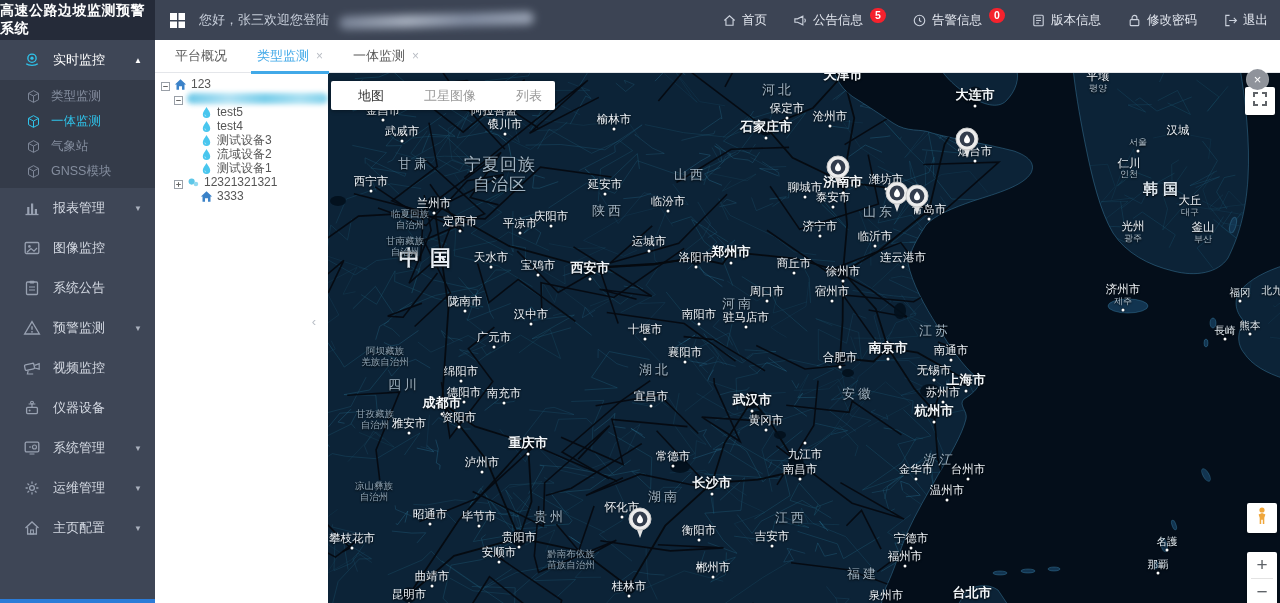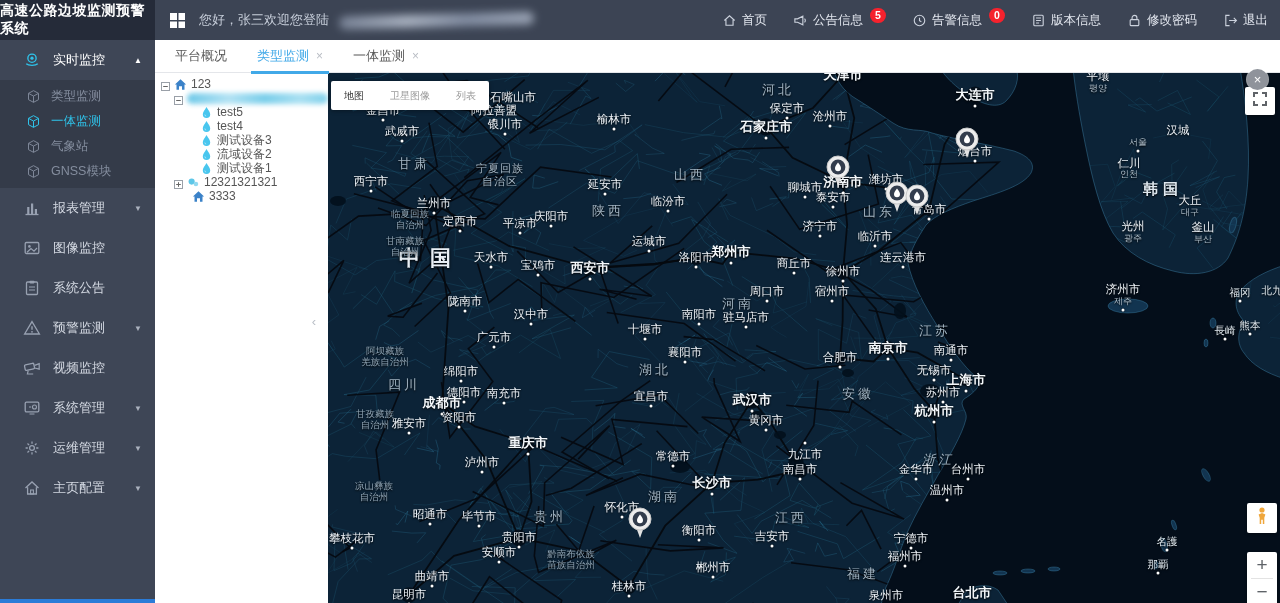--- a/index.html
+++ b/index.html
@@ -52,31 +52,31 @@
 
   
   .map{position:absolute;left:173px;top:0;width:952px;height:530px;background:#040e1a;}
   .map-viewport{position:absolute;inset:0;overflow:hidden;cursor:grab;}
   .map-viewport svg{position:absolute;left:0;top:0;}
   .map-labels{position:absolute;inset:0;pointer-events:none;}
   .ml{position:absolute;transform:translate(-50%,-50%);white-space:pre;text-align:center;line-height:1.15;pointer-events:none;}
   .ml.cn{font-size:21px;color:#e9eff5;letter-spacing:10px;font-weight:600;text-shadow:0 1px 3px #000;}
   .ml.k{font-size:15px;color:#dfe8ef;letter-spacing:5px;font-weight:600;text-shadow:0 1px 2px #000;}
   .ml.p{font-size:13px;color:#a3b5c3;letter-spacing:3px;text-shadow:0 1px 2px #000;}
-  .ml.p2{font-size:11px;color:#a3b5c3;letter-spacing:1px;text-shadow:0 1px 2px #000;}
+  .ml.p2{font-size:17px;color:#a3b5c3;letter-spacing:1px;text-shadow:0 1px 2px #000;}
   .ml.c{font-size:11.5px;color:#eef3f8;font-weight:500;text-shadow:0 1px 2px rgba(0,0,0,.95);}
   .ml.lg{font-size:13px;color:#f4f8fb;font-weight:bold;text-shadow:0 1px 2px rgba(0,0,0,.95);}
   .ml.sm{font-size:9.5px;color:#90a5b5;text-shadow:0 1px 2px #000;}
   .ml.sub{font-size:9px;color:#aebdc9;text-shadow:0 1px 2px #000;}
   .ml.jp{font-size:10.5px;color:#e0e9ef;text-shadow:0 1px 2px #000;}
   .mdot{position:absolute;width:3px;height:3px;border-radius:50%;background:#fff;box-shadow:0 0 2px #000;transform:translate(-50%,-50%);pointer-events:none;}
   .marker{position:absolute;width:28px;height:32px;transform:translate(-50%,-13px) translateY(-50%);cursor:pointer;z-index:12;}
 
   .map-controls{position:absolute;left:3px;top:8px;height:29px;background:#fff;border-radius:2px;box-shadow:0 1px 4px rgba(0,0,0,.35);display:flex;align-items:stretch;z-index:20;}
-  .mc-btn{padding:11px 13px;display:flex;align-items:center;font-size:10px;color:#333;cursor:pointer;}
+  .mc-btn{padding:11px 13px;display:flex;align-items:center;font-size:13px;color:#333;cursor:pointer;margin-left:14px;}
   .mc-btn.dim{color:#9a9a9a;}
   .map-close{position:absolute;left:919px;top:-4px;width:21px;height:21px;border-radius:50%;background:#8f939b;border:none;color:#fff;font-size:13px;line-height:19px;text-align:center;cursor:pointer;z-index:31;box-shadow:0 0 0 1px rgba(255,255,255,.6);padding:0;}
   .map-fullscreen{position:absolute;left:917px;top:14px;width:30px;height:28px;background:#fff;border-radius:2px;box-shadow:0 1px 3px rgba(0,0,0,.35);display:flex;align-items:center;justify-content:center;cursor:pointer;z-index:30;}
   .pegman-box{position:absolute;left:919px;top:430px;width:30px;height:30px;background:#fff;border-radius:2px;box-shadow:0 1px 3px rgba(0,0,0,.35);display:flex;align-items:center;justify-content:center;cursor:grab;z-index:20;}
   .zoomctl{position:absolute;left:919px;top:479px;width:30px;background:#fff;border-radius:2px;box-shadow:0 1px 3px rgba(0,0,0,.35);z-index:20;}
   .zoomctl .zbtn{width:30px;height:26px;display:flex;align-items:center;justify-content:center;font-size:19px;color:#5f6368;cursor:pointer;}
   .zoomctl .zdiv{height:1px;background:#e3e3e3;margin:0 4px;}
 </style>
 </head>
 <body>
@@ -250,20 +250,31 @@
           <svg viewBox="0 0 18 18" style="width: 100%; height: 100%;">
             <rect x="1.8" y="5" width="9.5" height="5.6" rx="1.2" transform="rotate(-12 6.5 8)" fill="none" stroke="currentColor" stroke-width="1.3"></rect>
             <path d="M11.6 6.4l4.6-1.8v5.6l-4.6-1.2M5.2 11.6 4.4 15h5.8" fill="none" stroke="currentColor" stroke-width="1.2"></path>
           </svg>
         </span>
         <span class="lbl">视频监控</span>
       </div>
       <div class="side-item">
         <span class="icn" style="display: inline-flex; width: 18px; height: 18px; margin-right: 12px;">
           <svg viewBox="0 0 18 18" style="width: 100%; height: 100%;">
+            <rect x="3.6" y="8.4" width="10.8" height="6.2" rx="1" fill="none" stroke="currentColor" stroke-width="1.3"></rect>
+            <path d="M9 8.4V5M5.6 5h6.8" fill="none" stroke="currentColor" stroke-width="1.2"></path>
+            <circle cx="9" cy="3.6" r="1.4" fill="none" stroke="currentColor" stroke-width="1.1"></circle>
+            <circle cx="6.6" cy="11.5" r="1" fill="currentColor"></circle>
+          </svg>
+        </span>
+        <span class="lbl">仪器设备</span>
+      </div>
+      <div class="side-item">
+        <span class="icn" style="display: inline-flex; width: 18px; height: 18px; margin-right: 12px;">
+          <svg viewBox="0 0 18 18" style="width: 100%; height: 100%;">
             <rect x="2.2" y="3.2" width="13.6" height="9.6" rx="1.2" fill="none" stroke="currentColor" stroke-width="1.3"></rect>
             <circle cx="11.5" cy="8" r="2" fill="none" stroke="currentColor" stroke-width="1.1"></circle>
             <path d="M6 8h2.2M6.5 15h5" stroke="currentColor" stroke-width="1.2"></path>
           </svg>
         </span>
         <span class="lbl">系统管理</span>
         <span class="caret">▼</span>
       </div>
       <div class="side-item">
         <span class="icn" style="display: inline-flex; width: 18px; height: 18px; margin-right: 12px;">
@@ -379,21 +390,21 @@
               <path d="M2.2 4.5h4.6M4.5 2.2v4.6" stroke="#666" stroke-width="1"></path>
             </svg></span>
           <span class="icn nicn" style="display: inline-flex; width: 13px; height: 13px; margin-right: 4px;">
             <svg viewBox="0 0 14 14" style="width: 100%; height: 100%;">
               <circle cx="5" cy="6" r="3.3" fill="#5ec7e8"></circle>
               <circle cx="9.6" cy="8.6" r="2.5" fill="#92d9f0"></circle>
             </svg>
           </span>
           <span>12321321321</span>
         </div>
-        <div class="tree-row" style="padding-left: 24px;">
+        <div class="tree-row" style="padding-left: 12px; margin-left: 20px;">
           <span class="exp none"></span>
           <span class="icn nicn" style="display: inline-flex; width: 13px; height: 13px; margin-right: 4px;">
             <svg viewBox="0 0 14 14" style="width: 100%; height: 100%;">
               <path d="M7 1.3 13 7h-1.7v5.6H8.6V9H5.4v3.6H2.7V7H1z" fill="#3b82c8"></path>
             </svg>
           </span>
           <span>3333</span>
         </div>
       </div>
     <div class="collapse-handle">‹</div>

